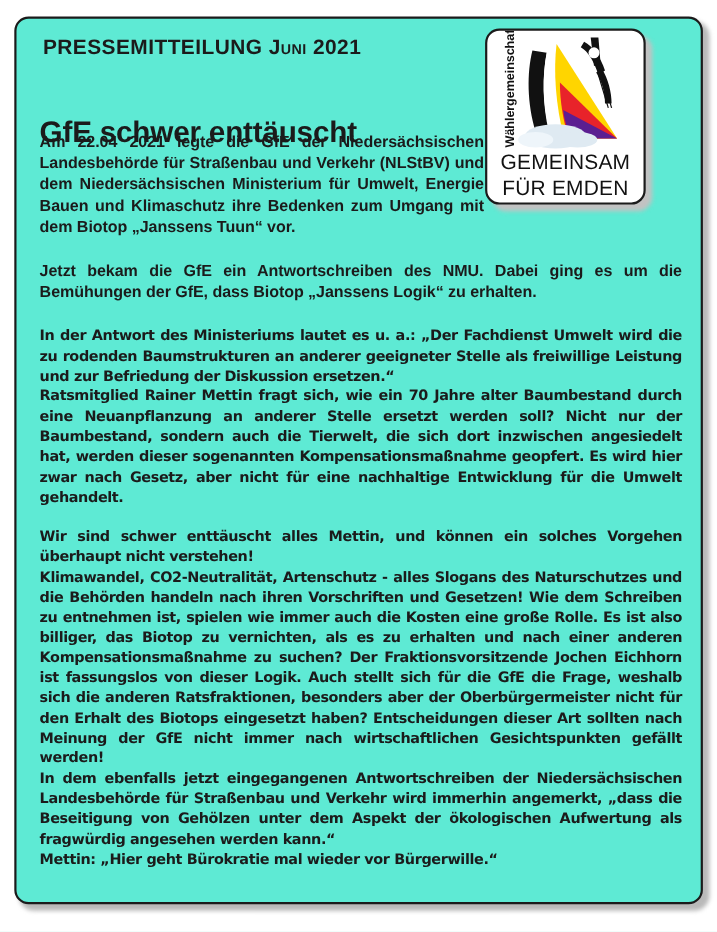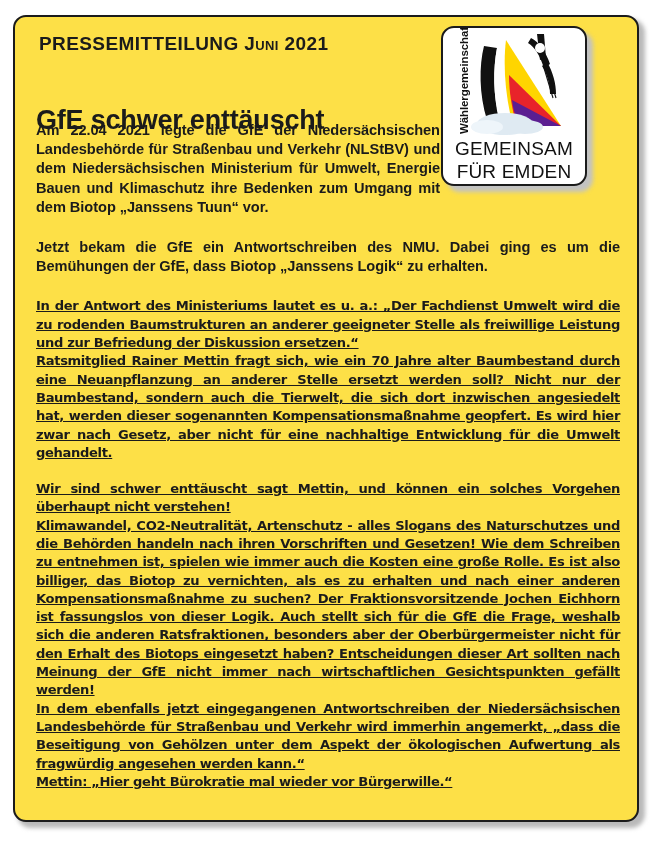--- a/index.html
+++ b/index.html
@@ -27,21 +27,21 @@
     background: #b9b9b9;
     filter: blur(2px);
   }
   .page {
     position: absolute;
     left: 13px;
     top: 15px;
     width: 626px;
     height: 807px;
     box-sizing: border-box;
-    background: #fde047;
+    background: #5eead4;
     border: 2px solid #1b1b1b;
     border-radius: 13px;
     overflow: hidden;
   }
 
   
   .kicker {
     position: absolute;
     left: 24px;
     top: 16px;
@@ -136,21 +136,20 @@
     font-size: 14.6px;
     line-height: 19.2px;
     letter-spacing: -0.05px;
   }
   .p-body {
     font-family: "DejaVu Sans", sans-serif;
     font-weight: bold;
     font-size: 13.1px;
     line-height: 18.3px;
     letter-spacing: -0.35px;
-    text-decoration: underline;
   }
   .narrow-1 { width: 404px; }
   .narrow-2 { width: 584px; }
   .gap-lg { height: 21px; }
   .gap-md { height: 18px; }
   .nowrap-last { text-align: left; }
 </style>
 </head>
 <body>
 
@@ -204,19 +203,19 @@
     <p class="p-bold narrow-1">Am 22.04 2021 legte die GfE der Niedersächsischen Landesbehörde für Straßenbau und Verkehr (NLStBV) und dem Niedersächsischen Ministerium für Umwelt, Energie Bauen und Klimaschutz ihre Bedenken zum Umgang mit dem Biotop „Janssens Tuun“ vor.</p>
     <div class="gap-lg"></div>
 
     <p class="p-bold narrow-2">Jetzt bekam die GfE ein Antwortschreiben des NMU. Dabei ging es um die Bemühungen der GfE, dass Biotop „Janssens Logik“ zu erhalten.</p>
     <div class="gap-lg"></div>
 
     <p class="p-body narrow-2">In der Antwort des Ministeriums lautet es u. a.:  „Der Fachdienst Umwelt wird die zu rodenden Baumstrukturen an anderer geeigneter Stelle als freiwillige Leistung und zur Befriedung der Diskussion ersetzen.“</p>
     <p class="p-body narrow-2">Ratsmitglied Rainer Mettin fragt sich, wie  ein 70 Jahre alter Baumbestand durch eine Neuanpflanzung an anderer Stelle ersetzt werden soll? Nicht nur der Baumbestand, sondern auch die Tierwelt, die sich dort inzwischen angesiedelt hat, werden dieser sogenannten Kompensationsmaßnahme geopfert. Es wird hier zwar nach Gesetz, aber nicht für eine nachhaltige Entwicklung für die Umwelt gehandelt.</p>
     <div class="gap-md"></div>
 
-    <p class="p-body narrow-2">Wir sind schwer enttäuscht sagt Mettin, und können ein solches Vorgehen überhaupt nicht verstehen!</p>
+    <p class="p-body narrow-2">Wir sind schwer enttäuscht alles Mettin, und können ein solches Vorgehen überhaupt nicht verstehen!</p>
     <p class="p-body narrow-2">Klimawandel, CO2-Neutralität, Artenschutz - alles Slogans des Naturschutzes und die Behörden handeln nach ihren Vorschriften und Gesetzen! Wie dem Schreiben zu entnehmen ist, spielen wie immer auch die Kosten eine große Rolle. Es ist also billiger, das Biotop zu vernichten, als es zu erhalten und nach einer anderen Kompensationsmaßnahme zu suchen? Der Fraktionsvorsitzende Jochen Eichhorn ist fassungslos von dieser Logik. Auch stellt sich für die GfE die Frage, weshalb sich die anderen Ratsfraktionen, besonders aber der Oberbürgermeister nicht für den Erhalt des Biotops eingesetzt haben? Entscheidungen dieser Art sollten nach Meinung der GfE  nicht immer nach wirtschaftlichen Gesichtspunkten gefällt werden!</p>
     <p class="p-body narrow-2">In dem ebenfalls jetzt eingegangenen Antwortschreiben der Niedersächsischen Landesbehörde für Straßenbau und Verkehr wird immerhin angemerkt, „dass die Beseitigung von Gehölzen unter dem Aspekt der ökologischen Aufwertung als fragwürdig angesehen werden kann.“</p>
     <p class="p-body narrow-2 nowrap-last">Mettin: „Hier geht Bürokratie mal wieder vor Bürgerwille.“</p>
 
   </div>
 </div>
 
 </body></html>

